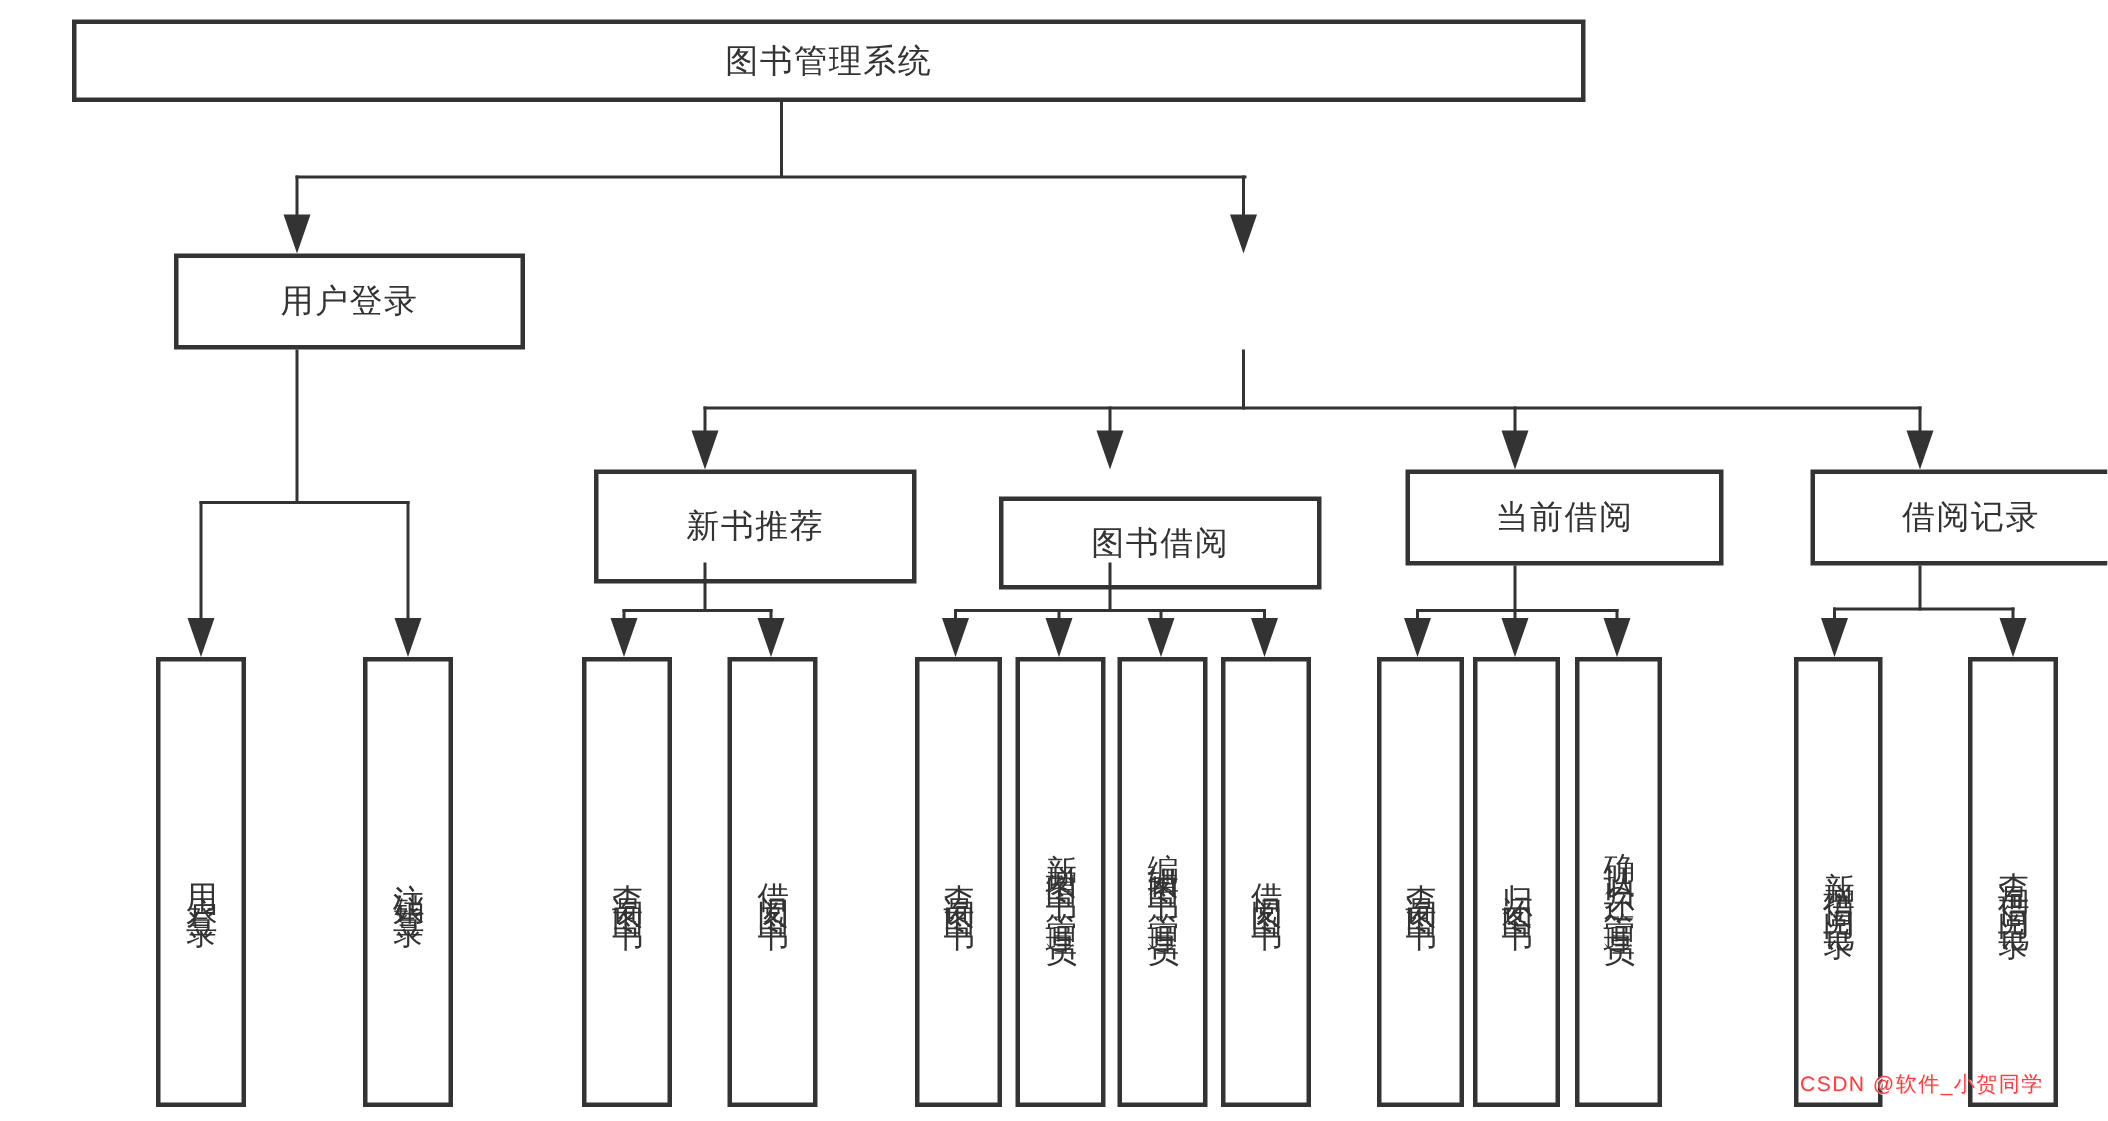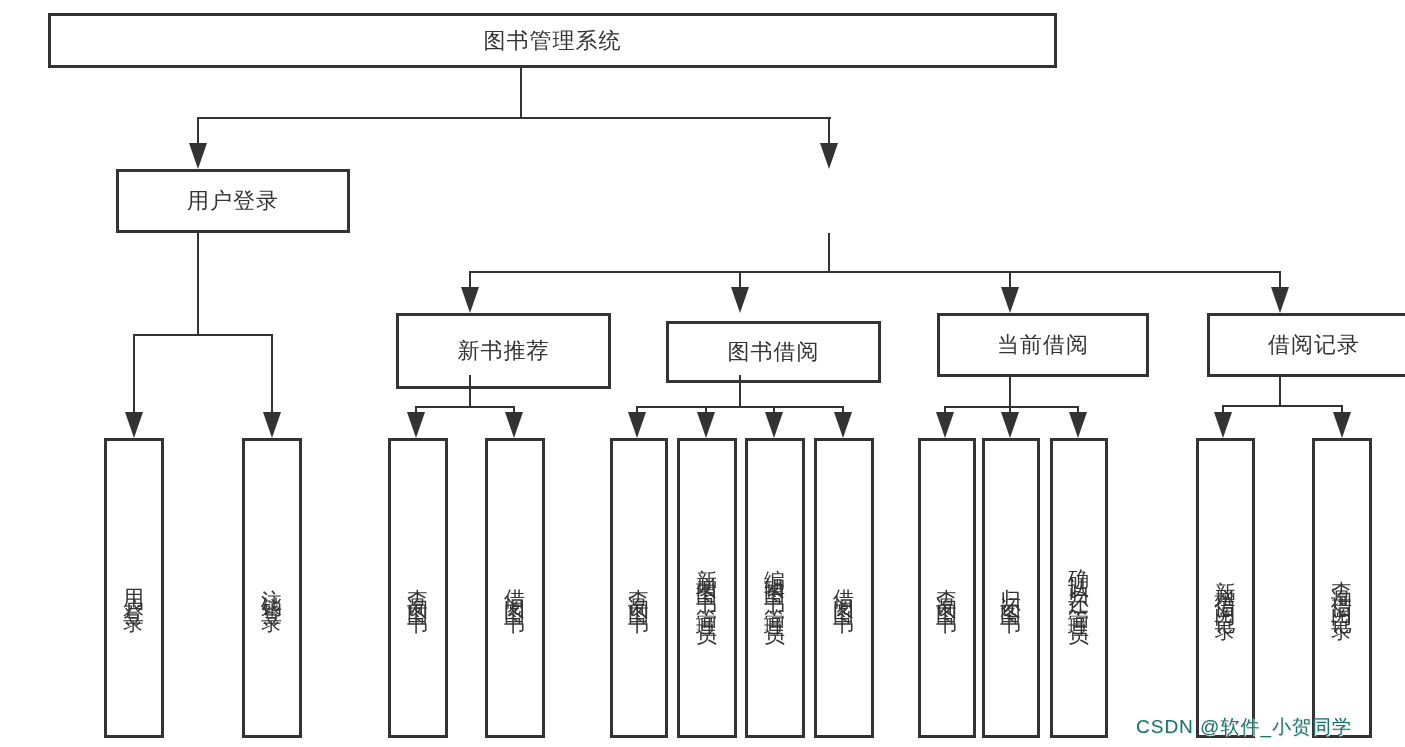--- a/index.html
+++ b/index.html
@@ -42,23 +42,23 @@
   .vl{position:absolute;width:2px;background:#333333;}
   .hl{position:absolute;height:2px;background:#333333;}
   .arr{
     position:absolute;width:0;height:0;
     border-left:9px solid transparent;
     border-right:9px solid transparent;
     border-top:26px solid #333333;
   }
   .wm{
     position:absolute;
-    left:1136px;top:714px;
-    font-size:19px;
-    color:#0f766e;
+    left:1200px;top:714px;
+    font-size:14px;
+    color:#ef4444;
     letter-spacing:1px;
     white-space:nowrap;
     text-shadow:1px 1px 0 #f3dfe4;
   }
 </style>
 </head>
 <body>
 
 <div class="canvas">
 
@@ -91,21 +91,21 @@
   <div class="vl" style="left:739px;top:271px;height:20px;"></div>
   <div class="arr" style="left:731px;top:287px;"></div>
   <div class="vl" style="left:1009px;top:271px;height:20px;"></div>
   <div class="arr" style="left:1001px;top:287px;"></div>
   <div class="vl" style="left:1279px;top:271px;height:20px;"></div>
   <div class="arr" style="left:1271px;top:287px;"></div>
 
   <div class="hbox" style="left:362px;top:313px;width:215px;height:76px;">
     <span>新书推荐</span>
   </div>
-  <div class="hbox" style="left:632px;top:321px;width:215px;height:62px;">
+  <div class="hbox" style="left:632px;top:331px;width:215px;height:62px;">
     <span>图书借阅</span>
   </div>
   <div class="hbox" style="left:903px;top:313px;width:212px;height:64px;">
     <span>当前借阅</span>
   </div>
   <div class="hbox" style="left:1173px;top:313px;width:214px;height:64px;">
     <span>借阅记录</span>
   </div>
 
   <div class="vl" style="left:469px;top:375px;height:33px;"></div>

